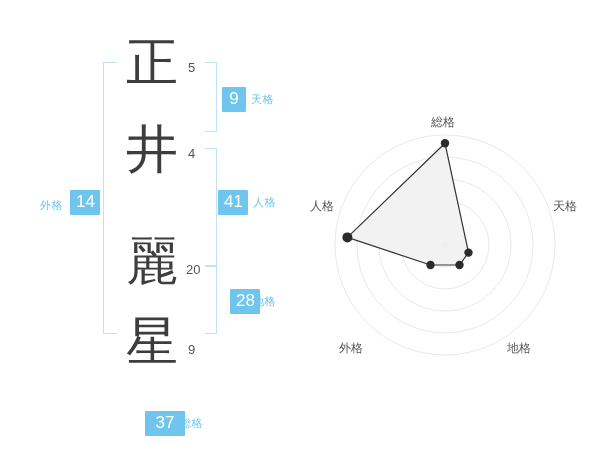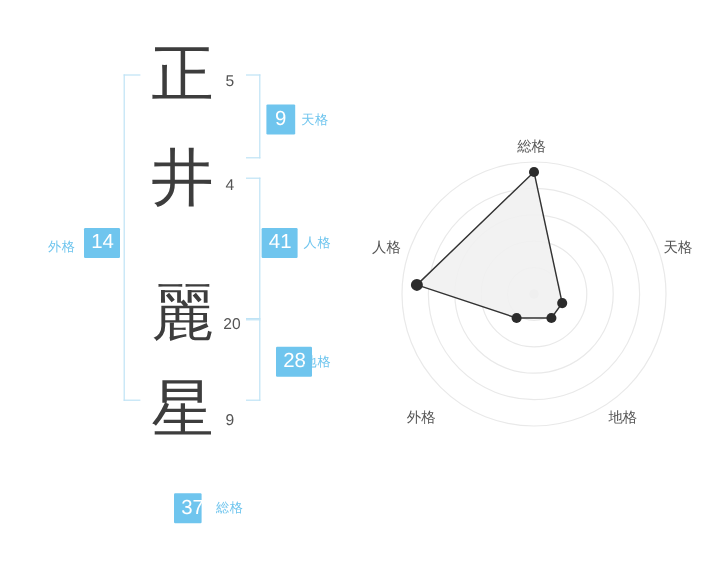--- a/index.html
+++ b/index.html
@@ -116,21 +116,21 @@
 
   <div class="badge" style="left:218px; top:190px; width:30px;">41</div>
   <div class="badge-label" style="left:253px; top:195px;">人格</div>
 
   <div class="badge" style="left:218px; top:289px; width:30px;margin-left:12px;">28</div>
   <div class="badge-label" style="left:253px; top:294px;">地格</div>
 
   <div class="badge-label" style="left:40px; top:198px;">外格</div>
   <div class="badge" style="left:70px; top:190px; width:30px;">14</div>
 
-  <div class="badge" style="left:145px; top:411px; width:23px;">37</div>
+  <div class="badge" style="left:145px; top:411px; width:40px;">37</div>
   <div class="badge-label" style="left:180px; top:416px;">総格</div>
 
   <div class="radar-wrap">
     <svg width="290" height="270" viewBox="0 0 290 270">
 
       <g fill="none" stroke="#e9e9e9" stroke-width="1">
         <circle cx="145" cy="135" r="110"></circle>
         <circle cx="145" cy="135" r="88"></circle>
         <circle cx="145" cy="135" r="66"></circle>
         <circle cx="145" cy="135" r="44"></circle>

